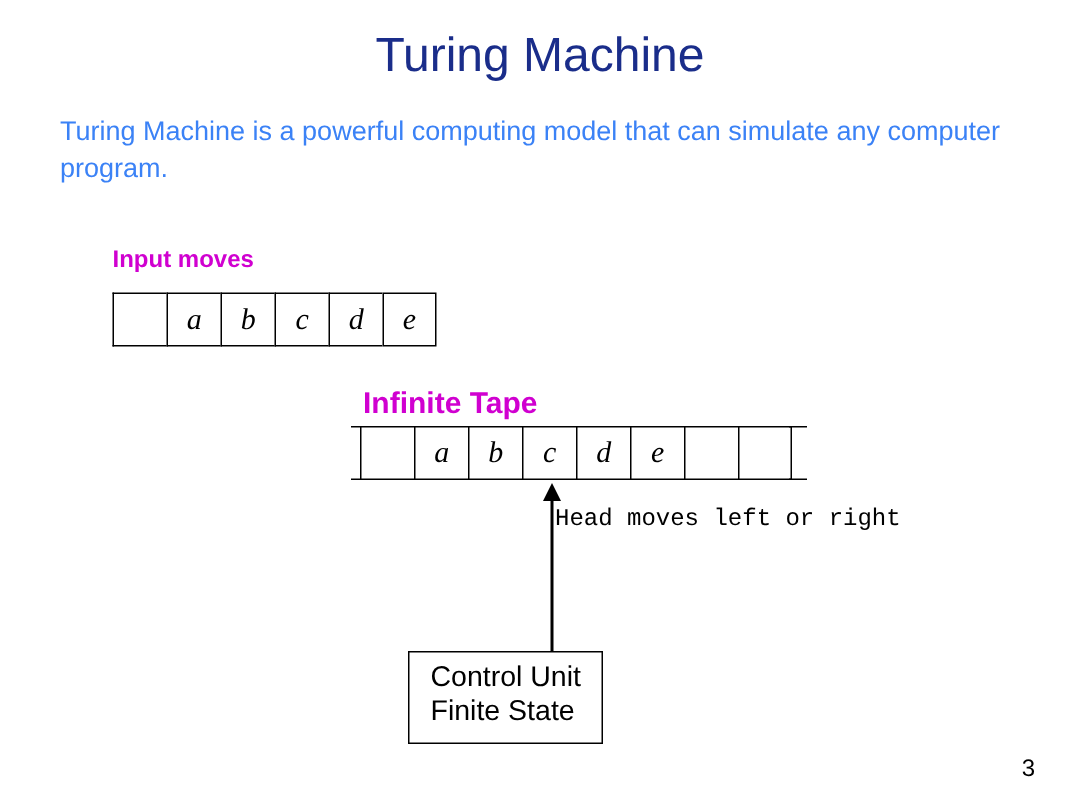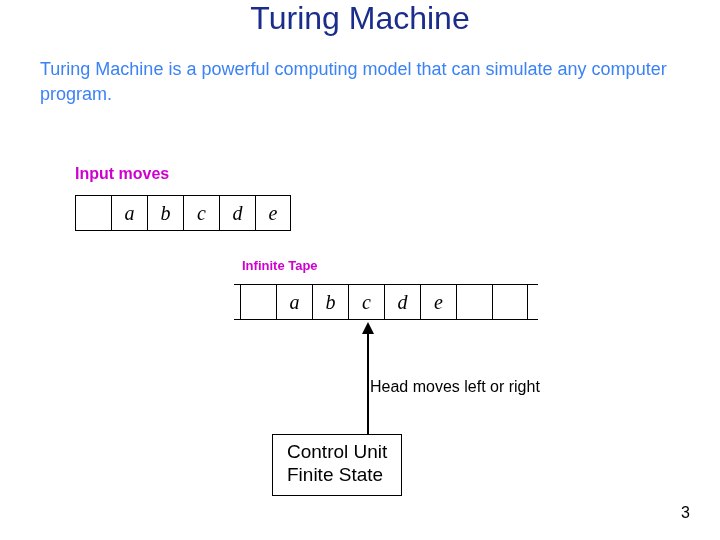--- a/index.html
+++ b/index.html
@@ -8,20 +8,21 @@
       height: 540px;
       background: white;
       font-family: Arial, sans-serif;
       position: relative;
       overflow: hidden;
     }
     .title {
       text-align: center;
       font-size: 32px;
       color: #1a2d8a;
+      margin-top: 18px;
       font-weight: normal;
     }
     .description {
       font-size: 18px;
       color: #3b82f6;
       margin: 20px 40px 0 40px;
       line-height: 1.4;
     }
     .label-input {
       font-family: "Comic Sans MS", cursive, sans-serif;
@@ -47,21 +48,21 @@
       align-items: center;
       justify-content: center;
       font-family: "Times New Roman", serif;
       font-style: italic;
       font-size: 20px;
       background: white;
     }
     .input-row .cell:last-child { border-right: 1px solid #000; }
     .label-tape {
       font-family: "Comic Sans MS", cursive, sans-serif;
-      font-size: 13px;
+      font-size: 20px;
       font-weight: bold;
       color: #d000d0;
       position: absolute;
       left: 242px;
       top: 258px;
     }
     .tape-row {
       position: absolute;
       left: 240px;
       top: 284px;
@@ -101,22 +102,22 @@
       border-bottom: 12px solid #000;
     }
     .shaft {
       width: 2px;
       height: 100px;
       background: #000;
     }
     .head-text {
       position: absolute;
       left: 370px;
-      top: 378px;
-      font-family: Liberation Sans, sans-serif;
+      top: 337px;
+      font-family: Liberation Mono, monospace;
       font-size: 16px;
       color: #000;
     }
     .control-box {
       position: absolute;
       left: 272px;
       top: 434px;
       border: 1px solid #000;
       padding: 6px 14px 8px 14px;
       font-family: "Comic Sans MS", cursive, sans-serif;

